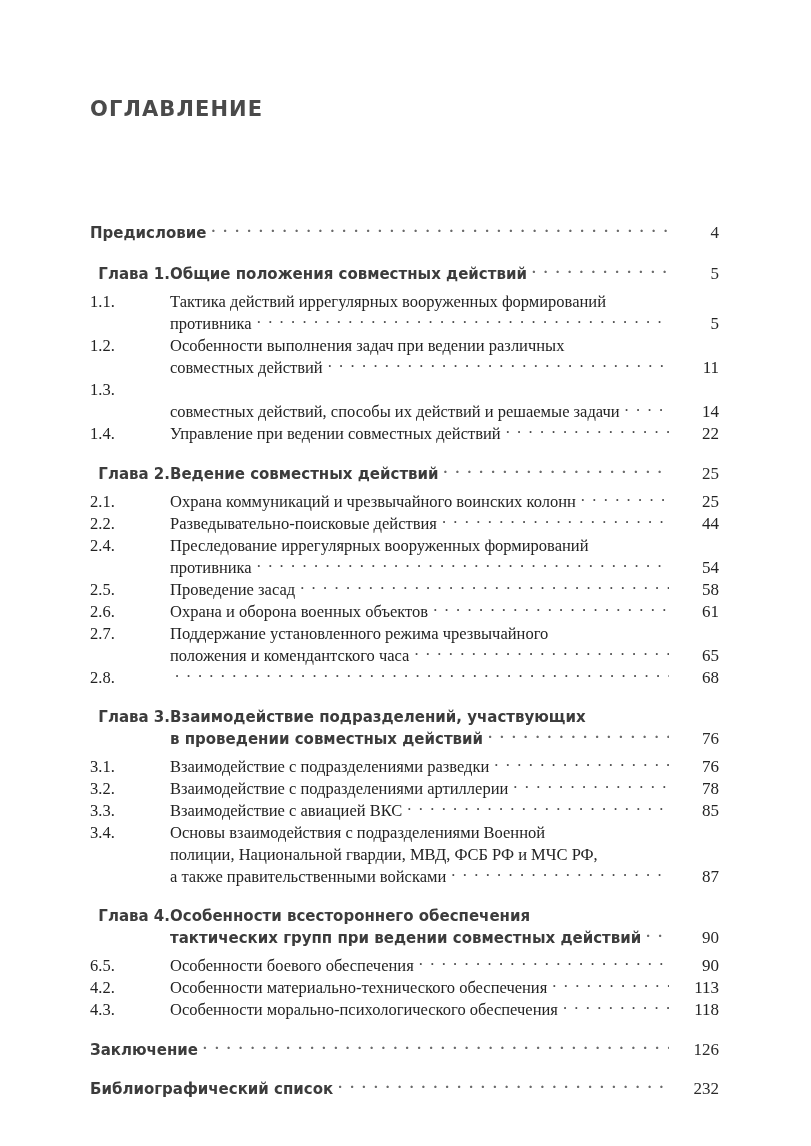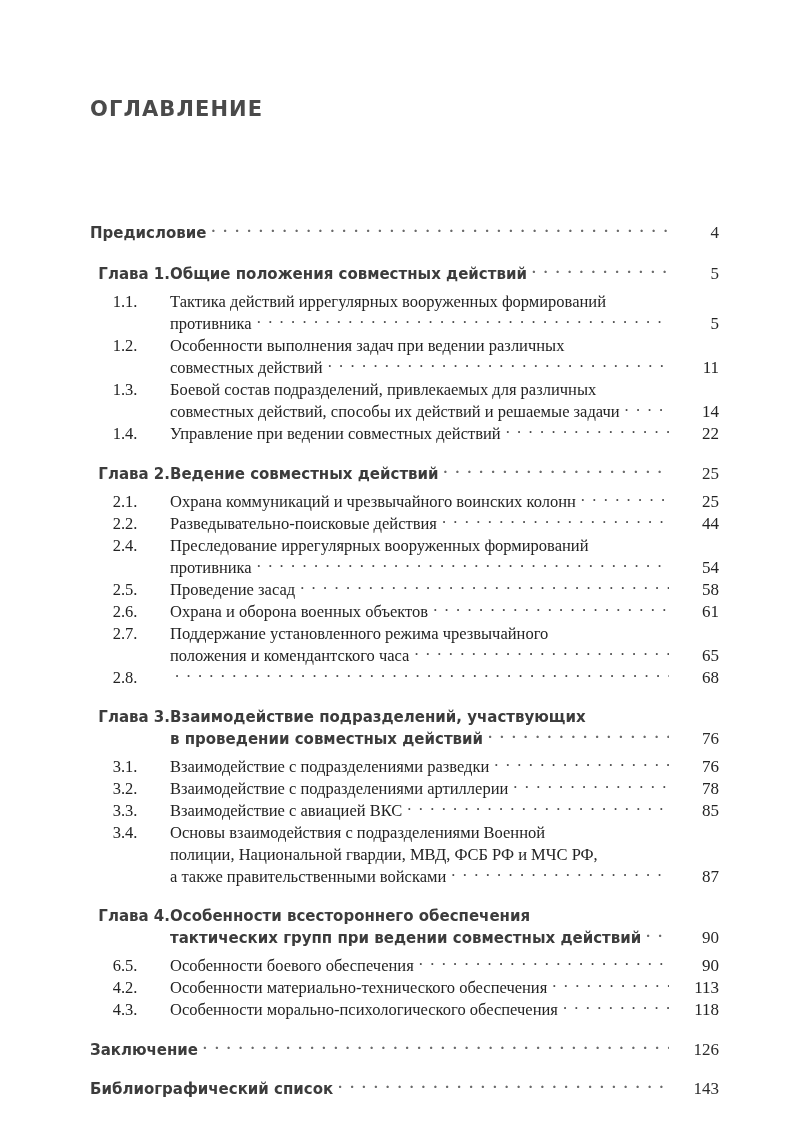--- a/index.html
+++ b/index.html
@@ -128,21 +128,21 @@
   
   .sub {
     font-family: "Liberation Serif", serif;
     font-weight: 400;
     font-size: 16.5px;
     line-height: 20.5px;
     color: #232323;
   }
   .sub .num {
     flex: 0 0 80px;
-    text-align: center;
+    text-align: left;
     padding-right: 10px;
     box-sizing: border-box;
   }
   .sub .pageno { font-size: 17px; }
   .sub .leader::before { font-size: 16.5px; color: #4a4a4a; letter-spacing: 1.6px; }
 </style>
 </head>
 <body>
 
 <div class="page">
@@ -192,21 +192,20 @@
         <div class="row cont">
           <span class="num">1.2.</span>
           <span class="label">совместных действий</span>
           <span class="leader"></span>
           <span class="pageno">11</span>
         </div>
       </div>
       <div class="entry sub">
         <div class="row">
           <span class="num">1.3.</span>
-          <span class="label">Боевой состав подразделений, привлекаемых для различных</span>
           <span class="leader" style="visibility: hidden;"></span>
           <span class="pageno" style="visibility: hidden;"></span>
         </div>
         <div class="row cont">
           <span class="num">1.3.</span>
           <span class="label">совместных действий, способы их действий и решаемые задачи</span>
           <span class="leader"></span>
           <span class="pageno">14</span>
         </div>
       </div>
@@ -403,19 +402,19 @@
           <span class="leader"></span>
           <span class="pageno">126</span>
         </div>
       </div>
       <div style="height: 17px;"></div>
       <div class="entry lvl0">
         <div class="row">
           <span class="num"></span>
           <span class="label">Библиографический список</span>
           <span class="leader"></span>
-          <span class="pageno">143</span>
+          <span class="pageno">232</span>
         </div>
       </div>
       <div style="height: 17px;"></div>
     </div>
 
 </div>
 
 </body></html>

